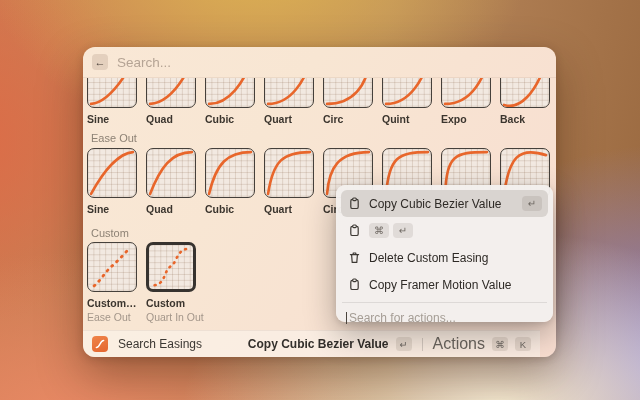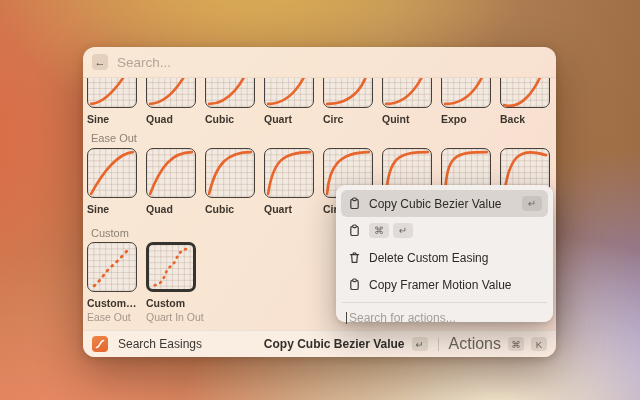--- a/index.html
+++ b/index.html
@@ -58,21 +58,21 @@
   .mi-icon { width:14px; display:flex; align-items:center; justify-content:center; margin-right:8px; }
   .mi-label { font-size:12px; font-weight:500; color:#2e2a26; flex:1; white-space:nowrap; }
   .keys { display:flex; gap:4px; }
   .key { min-width:20px; height:15px; padding:0 3px; border-radius:4px; background:rgba(90,75,65,0.12);
     display:flex; align-items:center; justify-content:center; font-size:10px; color:#6e6862; }
   .menu-divider { height:1px; background:rgba(0,0,0,0.09); margin:4px 1px; }
   .menu-search { height:22px; display:flex; align-items:center; padding:0 5px; }
   .caret { width:1px; height:12px; background:#4a443d; margin-right:2px; }
   .menu-search-placeholder { font-size:12px; color:#a59d95; }
   
-  .footer { position:absolute; left:0; right:0; bottom:0; height:27px;
+  .footer { position:absolute; left:0; right:16px; bottom:0; height:27px;
     background:rgba(252,246,238,0.55); border-top:1px solid rgba(100,70,45,0.08);
     display:flex; align-items:center; padding:0 9px; }
   .app-icon { width:16px; height:16px; border-radius:4px;
     background:linear-gradient(160deg,#ef8449,#e4662f);
     display:flex; align-items:center; justify-content:center; }
   .footer-title { margin-left:10px; font-size:12px; color:#3c3833; }
   .footer-right { margin-left:auto; display:flex; align-items:center; gap:7px; }
   .footer-primary { font-size:12px; font-weight:bold; color:#332f2b; }
   .fkey { min-width:16px; height:14px; padding:0 3px; border-radius:3.5px; background:rgba(90,75,65,0.13);
     display:flex; align-items:center; justify-content:center; font-size:9.5px; color:#6e6862; }

